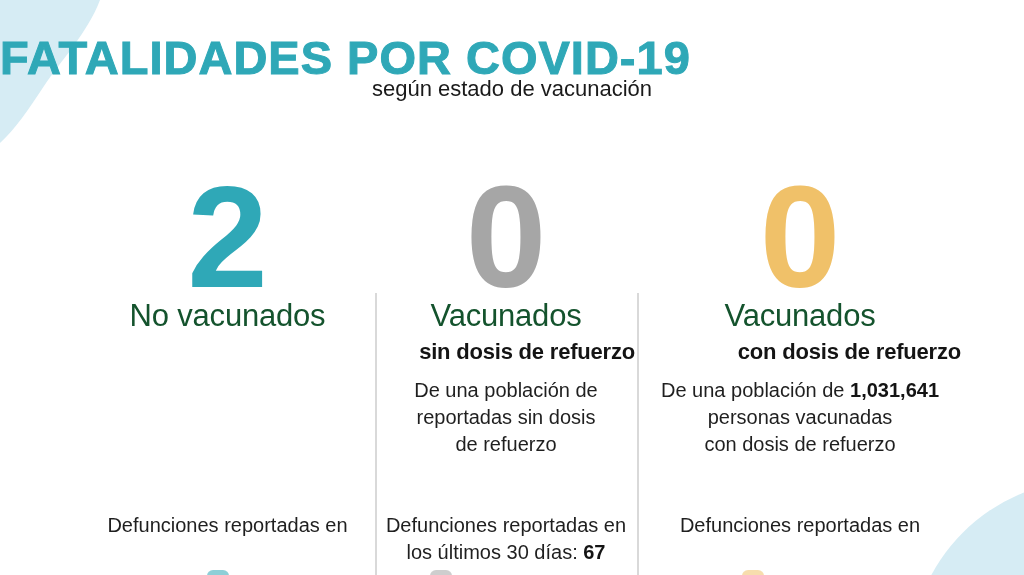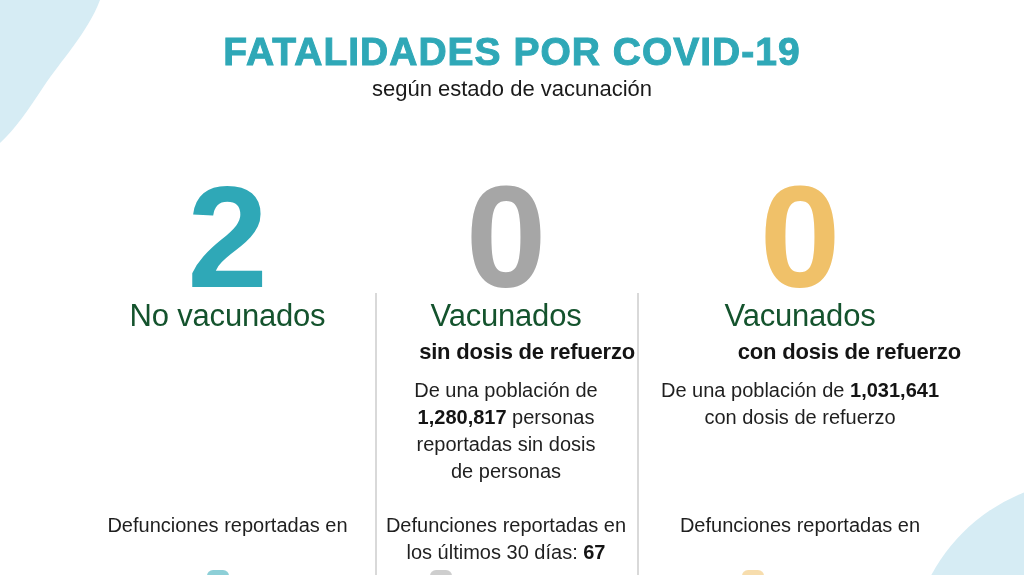--- a/index.html
+++ b/index.html
@@ -16,22 +16,21 @@
   
   .deco-tl { position:absolute; top:0; left:0; }
   .deco-br {
     position:absolute; left:910px; top:480px;
     width:360px; height:360px; border-radius:50%;
     background:#d6ecf4;
   }
   
   .page-title {
     position:absolute; top:30px; left:0; right:0;
-    text-align:center;
-    font-size:39px; font-weight:700; letter-spacing:1px;
+    font-size:47px; font-weight:700; letter-spacing:1px;
     color:#2fa8b7;
     -webkit-text-stroke:1px #2fa8b7;
   }
   .page-subtitle {
     position:absolute; top:76px; left:0; right:0;
     text-align:center;
     font-size:22px; font-weight:400; color:#1a1a1a;
   }
   
   .divider {
@@ -95,35 +94,35 @@
         <div class="deaths-text">
           <div class="stat-line"><span>Defunciones reportadas en</span></div>
         </div>
       </section>
       <section class="col col-2">
         <div class="big-number" style="color: rgb(166, 166, 166);">0</div>
         <h3 class="col-heading">Vacunados</h3>
         <div class="col-subheading">sin dosis de refuerzo</div>
         <div class="pop-text">
           <div class="stat-line"><span>De una población de</span></div>
-          <div class="stat-line"><strong>1,280,817</strong><span> personas</span></div>
           <div class="stat-line"><span>reportadas sin dosis</span></div>
-          <div class="stat-line"><span>de personas</span></div>
+          <div class="stat-line"><span>de refuerzo</span></div>
         </div>
         <div class="deaths-text">
           <div class="stat-line"><span>Defunciones reportadas en</span></div>
           <div class="stat-line"><span>los últimos 30 días: </span><strong>67</strong></div>
         </div>
       </section>
       <section class="col col-3">
         <div class="big-number" style="color: rgb(240, 193, 105);">0</div>
         <h3 class="col-heading">Vacunados</h3>
         <div class="col-subheading">con dosis de refuerzo</div>
         <div class="pop-text">
           <div class="stat-line"><span>De una población de </span><strong>1,031,641</strong></div>
+          <div class="stat-line"><span>personas vacunadas</span></div>
           <div class="stat-line"><span>con dosis de refuerzo</span></div>
         </div>
         <div class="deaths-text">
           <div class="stat-line"><span>Defunciones reportadas en</span></div>
         </div>
       </section>
     </div>
   <div id="peeks-root"></div>
 
 <div class="peek" style="left: 207px; background: rgb(47, 168, 183);"></div>

